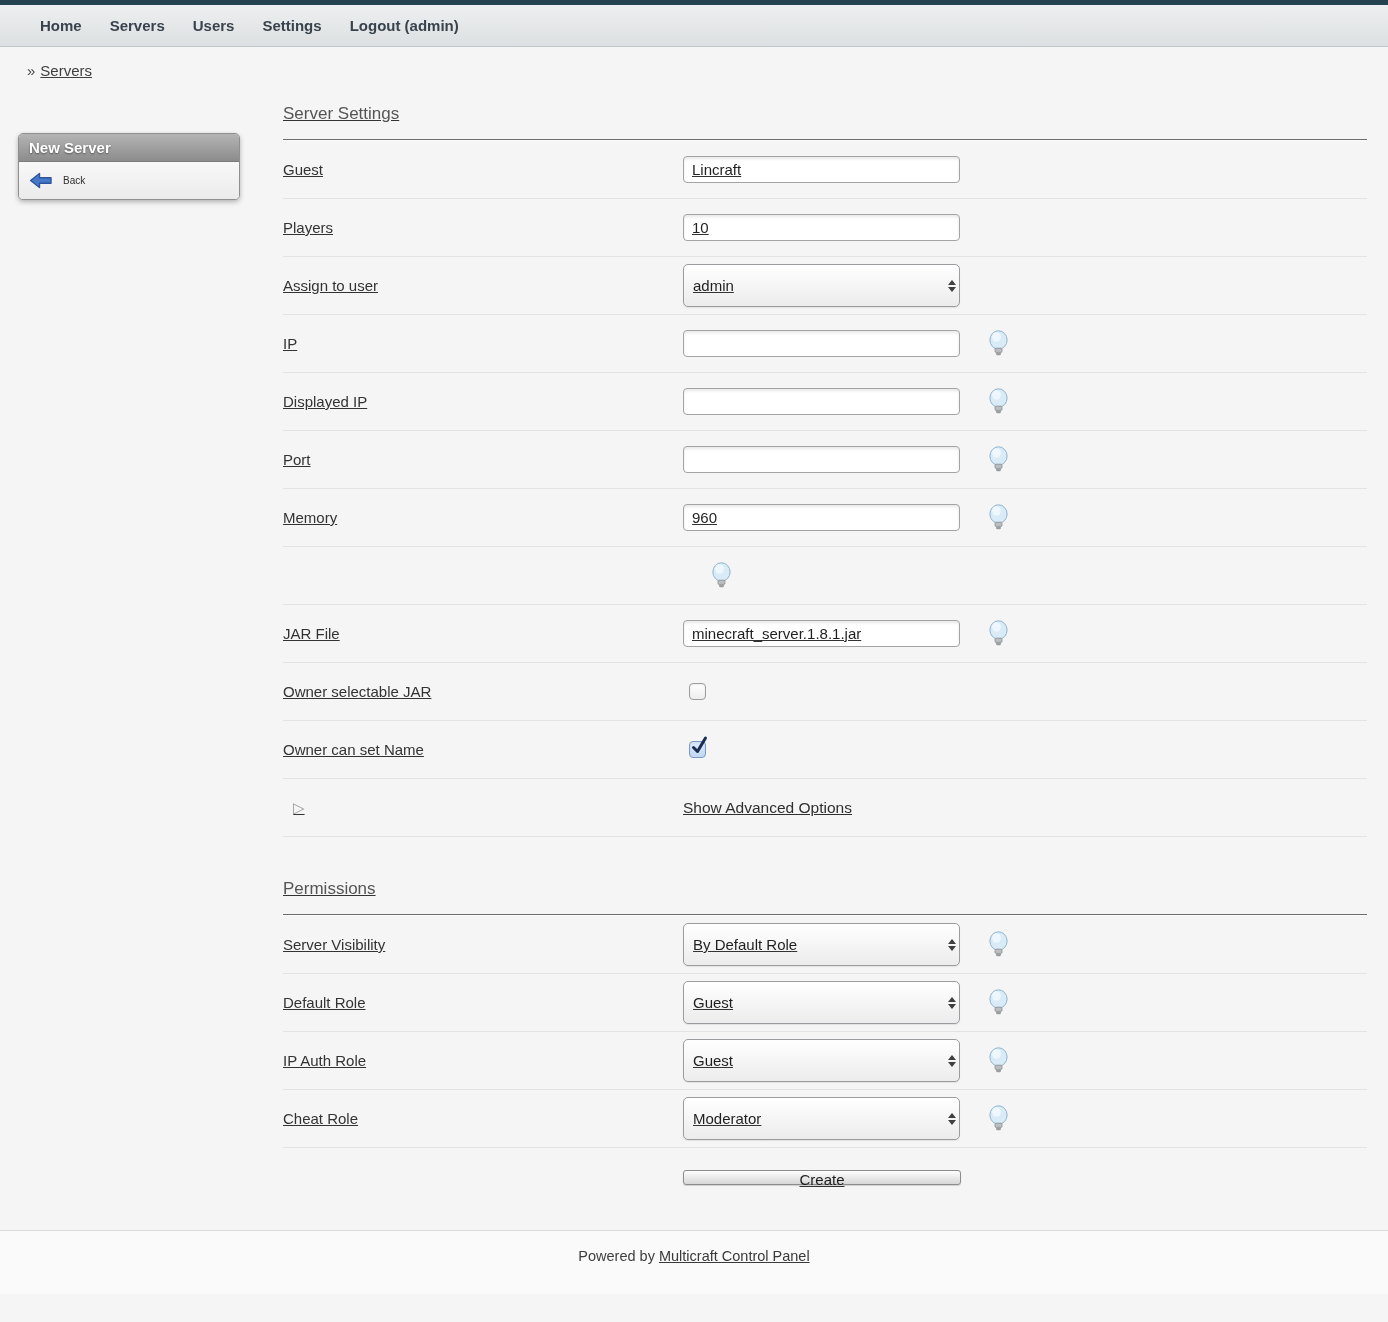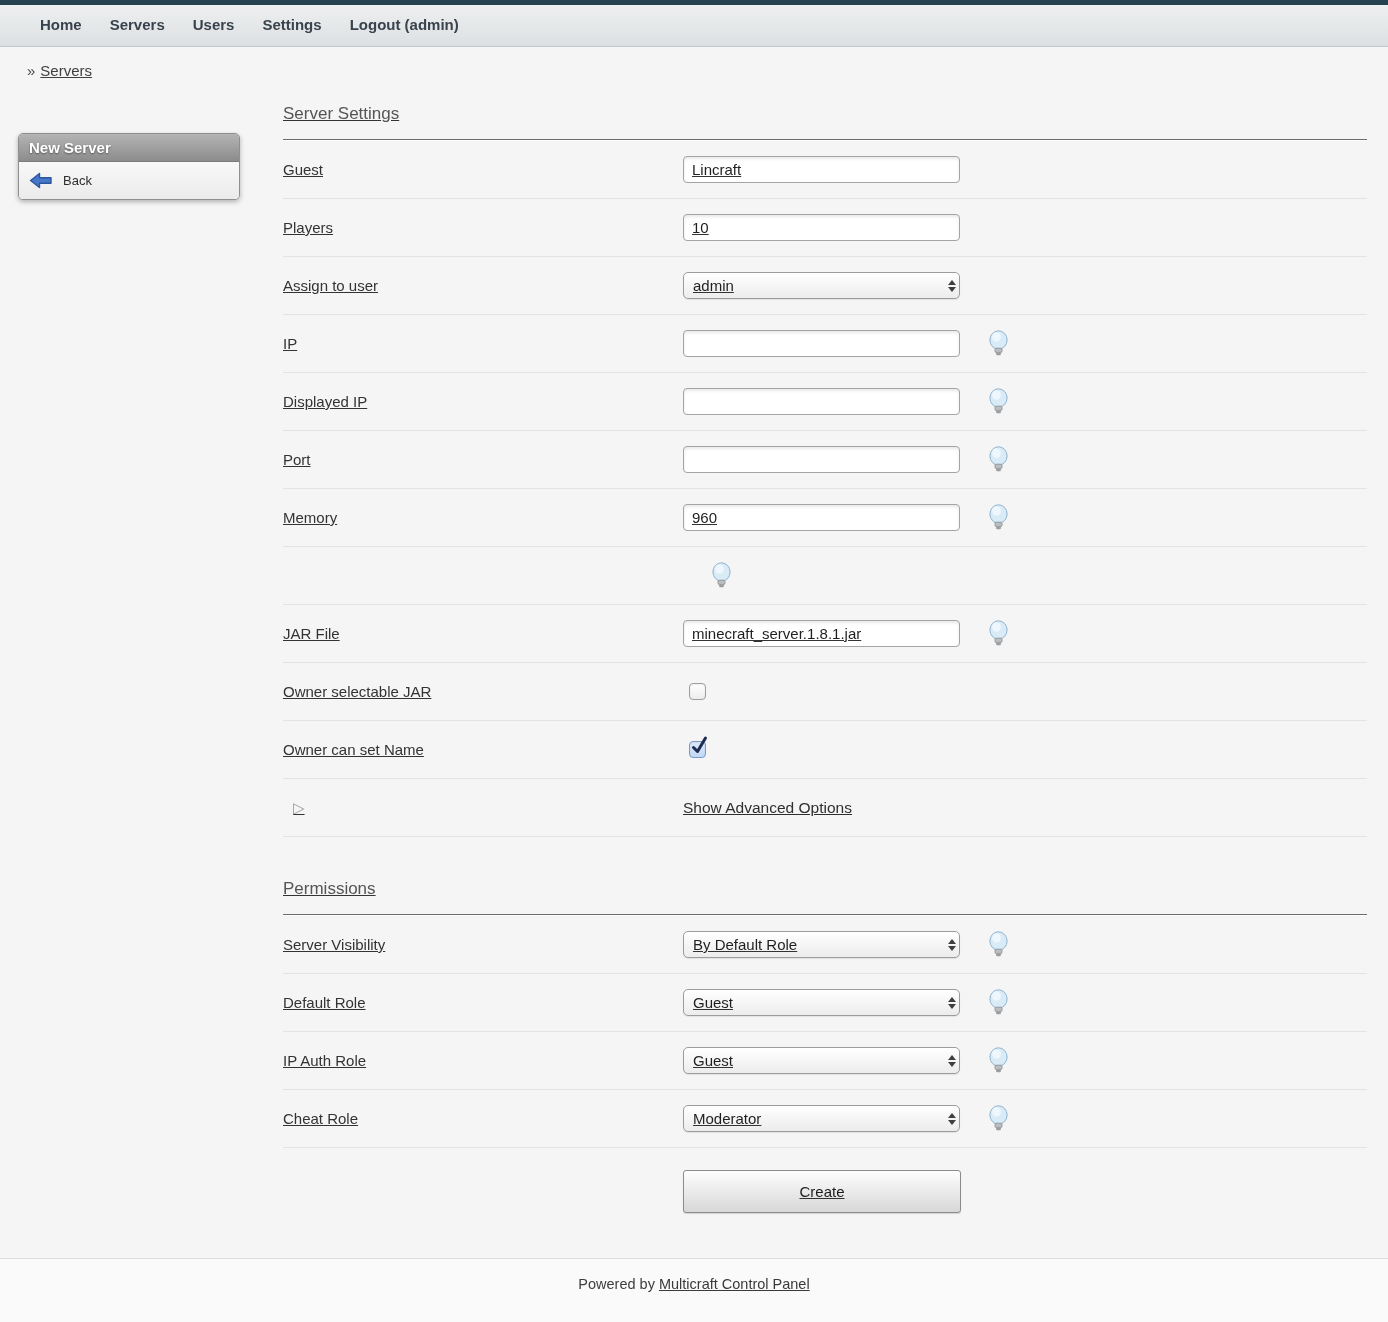--- a/index.html
+++ b/index.html
@@ -1,21 +1,21 @@
 <!DOCTYPE html>
 <html><head>
 <meta charset="utf-8">
 <style>
   * { margin:0; padding:0; box-sizing:border-box; }
   html,body { width:1388px; background:#f5f5f6; font-family:"Liberation Sans","DejaVu Sans",sans-serif; color:#333; }
 
   
   .topstrip { height:5px; background:#24424f; }
   .navbar {
-    height:42px; display:flex; align-items:flex-end;
+    height:42px; display:flex; align-items:center;
     background:linear-gradient(#edeff0,#dde0e2);
     border-bottom:1px solid #c3c6c9; padding-left:26px;
   }
   .nav-item {
     font-size:15px; font-weight:bold; color:#39434e;
     padding:0 14px; cursor:pointer; line-height:42px;
   }
 
   
   .breadcrumb { padding:15px 0 8px 27px; font-size:15px; color:#4a4a4a; height:43px; }
@@ -29,21 +29,21 @@
   }
   .panel-header {
     height:28px; line-height:28px; padding-left:10px;
     background:linear-gradient(#b4b4b4,#8c8c8c);
     border-bottom:1px solid #7c7c7c;
     color:#fff; font-weight:bold; font-size:15px;
     text-shadow:0 1px 2px rgba(0,0,0,.45);
   }
   .panel-body { background:linear-gradient(#f8f8f8,#ebebeb); }
   .back-item { display:flex; align-items:center; gap:9px; height:37px; padding-left:10px; cursor:pointer; }
-  .back-item .label { font-size:13px; color:#2e2e2e; }
+  .back-item .label { font-size:10px; color:#2e2e2e; }
 
   
   .page { position:relative; }
   .main { margin:0 21px 0 283px;text-decoration:underline; }
 
   .section-heading { font-size:17px; color:#555; padding:14px 0 15px 0; }
   .section-rule { height:2px; background:#6d6d6d; border-bottom:1px solid #fdfdfd; }
 
   .row {
     display:flex; align-items:center; height:58px;
@@ -53,21 +53,21 @@
   .row .control { display:flex; align-items:center; }
 
   .text-input {
     width:277px; height:27px; padding:0 8px;
     border:1px solid #a4a4a7; border-radius:4px;
     background:#fff; box-shadow:inset 0 2px 3px rgba(0,0,0,.09);
     font-family:inherit; font-size:15px; color:#1f1f1f; outline:none;
   }
 
   .select {
-    width:277px; height:27px; display:flex; align-items:center;
+    width:277px; height:43px; display:flex; align-items:center;
     padding:0 3px 0 9px; cursor:pointer;
     border:1px solid #9c9ca0; border-radius:5px;
     background:linear-gradient(#ffffff,#ececec);
     box-shadow:0 1px 1px rgba(0,0,0,.08);
   }
   .select .value { font-size:15px; color:#1f1f1f; }
   .stepper { margin-left:auto; display:flex; flex-direction:column; gap:2px; }
   .stepper i { display:block; width:0; height:0; border-left:4px solid transparent; border-right:4px solid transparent; }
   .stepper .up   { border-bottom:5px solid #3f3f3f; }
   .stepper .down { border-top:5px solid #3f3f3f; }
@@ -86,21 +86,21 @@
 
   .expander { flex:0 0 400px; padding-left:10px; }
   .expander .tri { font-size:15px; color:#9a9a9a; font-family:"DejaVu Sans",sans-serif; cursor:pointer; }
   .adv-link { font-size:15.5px; color:#2f2f2f; text-decoration:underline; cursor:pointer; }
 
   .spacer { height:28px; }
 
   .create-row { display:flex; padding:22px 0 45px 0; }
   .create-offset { flex:0 0 400px; }
   .create-button {
-    width:278px; height:43px; cursor:pointer;
+    width:278px; height:15px; cursor:pointer;
     border:1px solid #8c8c8c; border-radius:3px;
     background:linear-gradient(#fefefe,#d7d7d7);
     box-shadow:0 1px 1px rgba(0,0,0,.15);
     font-family:inherit; font-size:15px; color:#1c1c1c;
   }
 
   
   .footer {
     border-top:1px solid #dcdcde; background:#fafafb;
     text-align:center; padding:17px 0 30px 0;

